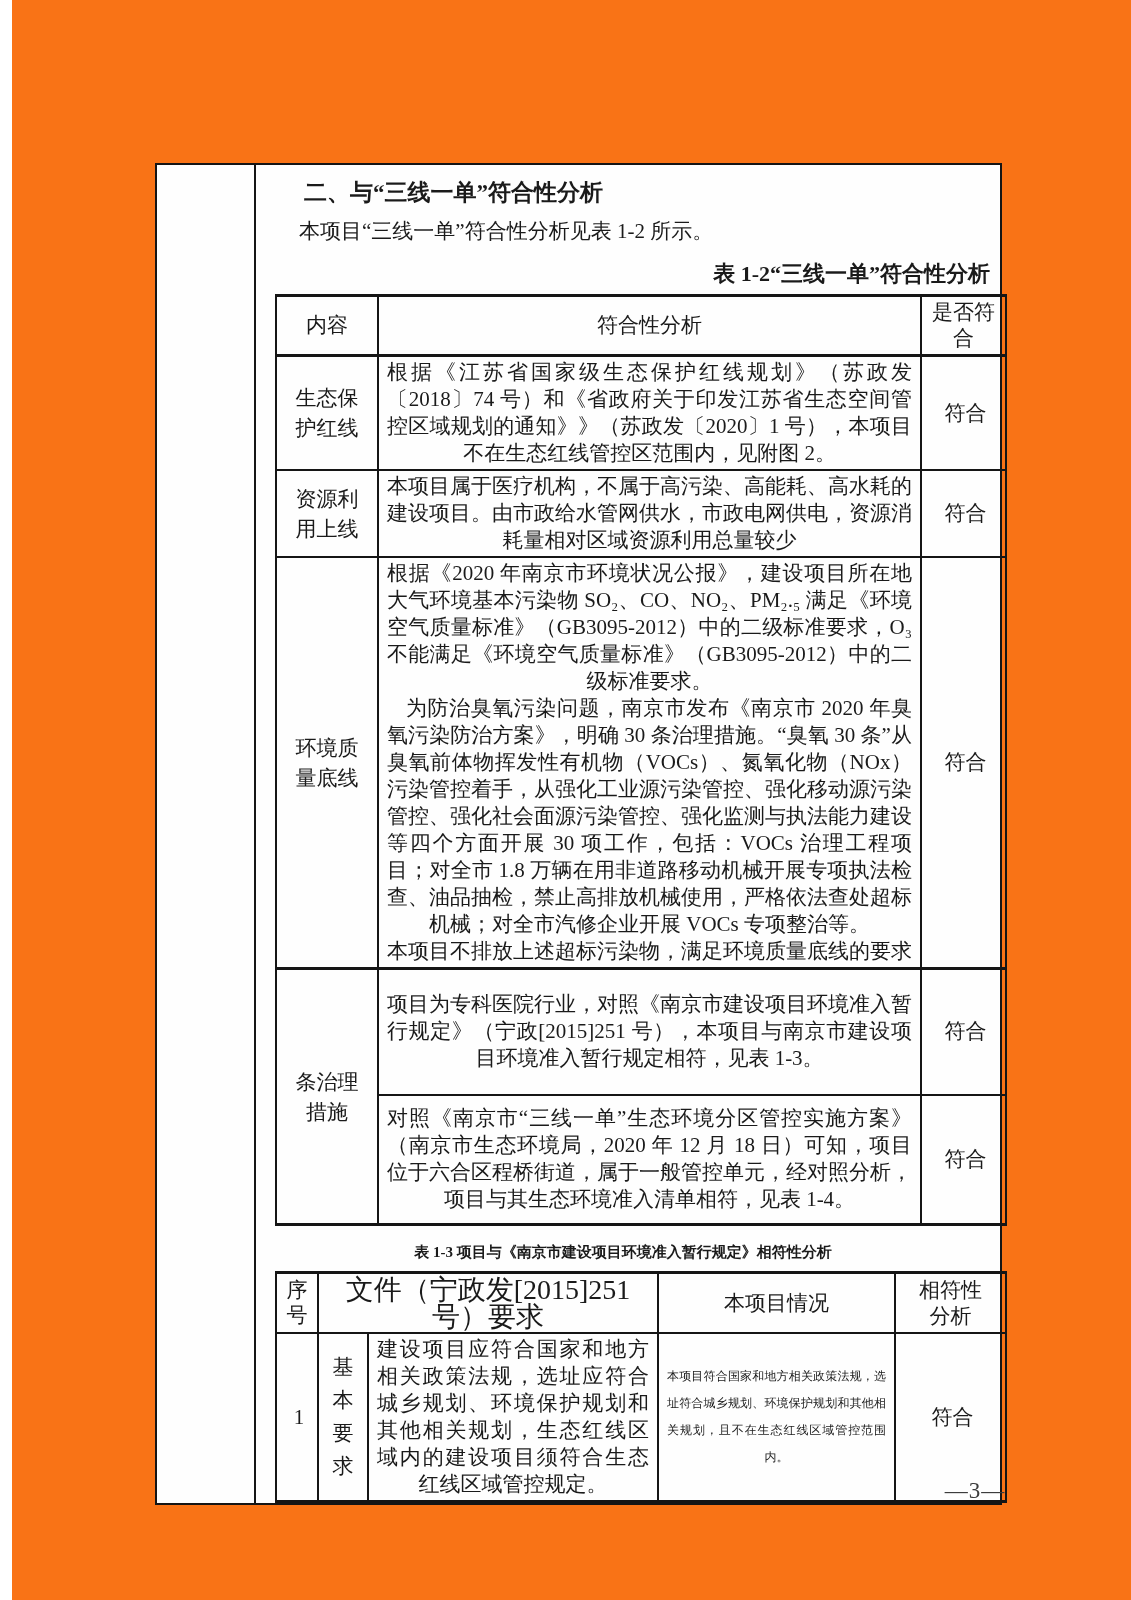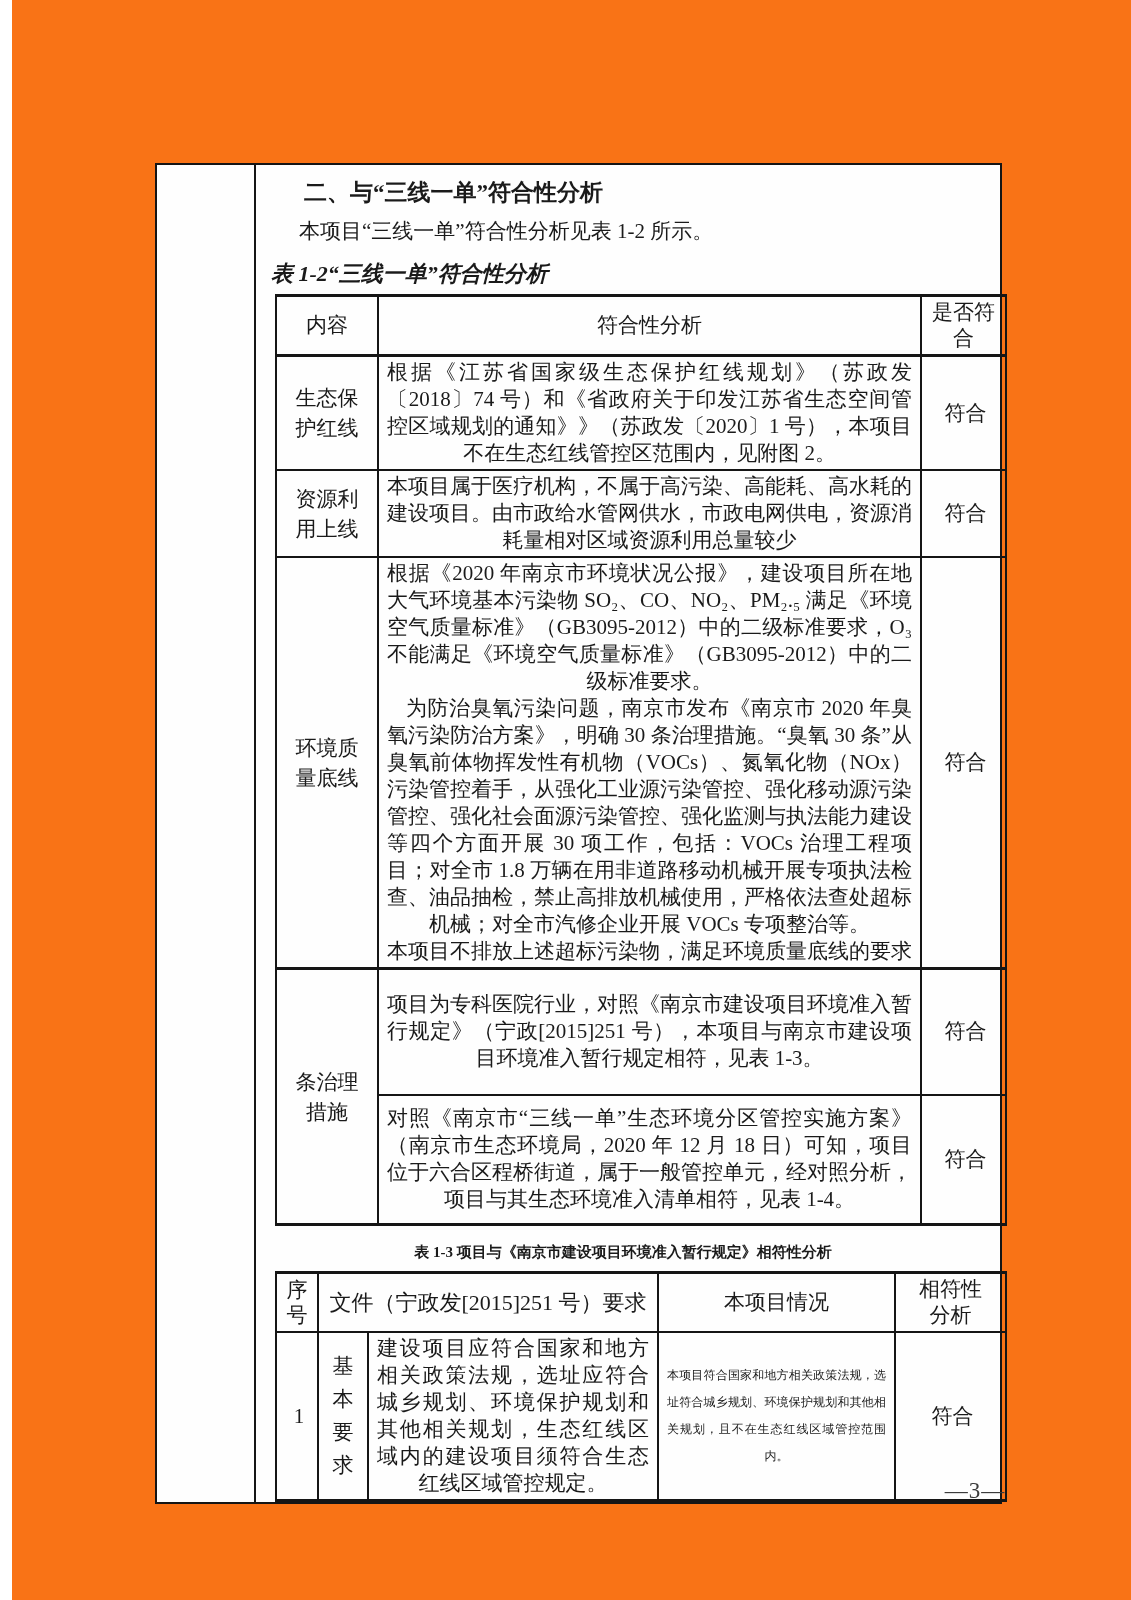--- a/index.html
+++ b/index.html
@@ -7,40 +7,40 @@
        font-family:"Liberation Serif","DejaVu Serif",serif;color:#1a1a1a;}
   .page{position:absolute;left:12px;top:0;width:1131px;height:1600px;background:#f97316;}
 
   .frame{position:absolute;left:143px;top:163px;width:847px;border:2.5px solid #151515;
          display:flex;box-sizing:border-box;background:#fefefe;}
   .left-col{width:97px;border-right:2.5px solid #151515;flex:none;}
   .content{flex:1;min-width:0;}
 
   .sec-heading{margin:13px 0 0 48px;font-size:23px;line-height:29px;font-weight:bold;}
   .intro{margin:10px 0 0 43px;font-size:21px;line-height:29px;}
-  .tbl-title{margin:14px 10px 6px 15px;text-align:left;font-size:22px;line-height:28px;font-weight:bold;font-style:italic;}
+  .tbl-title{margin:14px 10px 6px 8px;text-align:right;font-size:22px;line-height:28px;font-weight:bold;}
   .tbl-title2{margin:12px 10px 5px 0;text-align:center;font-size:15px;line-height:28px;font-weight:bold;}
 
   table{border-collapse:collapse;table-layout:fixed;margin-left:19px;width:730px;
         border-top:3.5px solid #151515;border-bottom:3.5px solid #151515;}
   td,th{border:2px solid #151515;padding:2px 8px;vertical-align:middle;
         font-size:21px;line-height:27px;font-weight:normal;box-sizing:border-box;overflow:hidden;}
   th{text-align:center;}
   .t12 thead th{border-bottom:3px solid #151515;}
   .thick-top{border-top:3px solid #151515;}
 
   .label-cell{text-align:center;}
   .label-cell .w3{display:inline-block;width:3.05em;word-break:break-all;text-align:center;line-height:30px;}
   .conform{text-align:center;padding-left:12px;}
   .analysis{text-align:justify;text-align-last:center;}
   .analysis p{margin:0;text-align:justify;text-align-last:center;}
   .analysis p.indent{text-indent:0.9em;}
   .hdr-wrap .w3{display:inline-block;width:3.05em;word-break:break-all;text-align:center;line-height:26px;}
   .vstack{display:inline-block;width:1.15em;word-break:break-all;line-height:33px;text-align:center;}
-  .req-hdr{font-size:22px;}
+  .req-hdr{font-size:28px;}
   .proj-cell{font-size:12px;}
 
   .page-num{position:absolute;left:903px;top:1478px;width:120px;text-align:center;
             font-size:23px;color:#3c3c3c;letter-spacing:1px;}
 </style>
 </head>
 <body>
 
 <div class="page">
 

